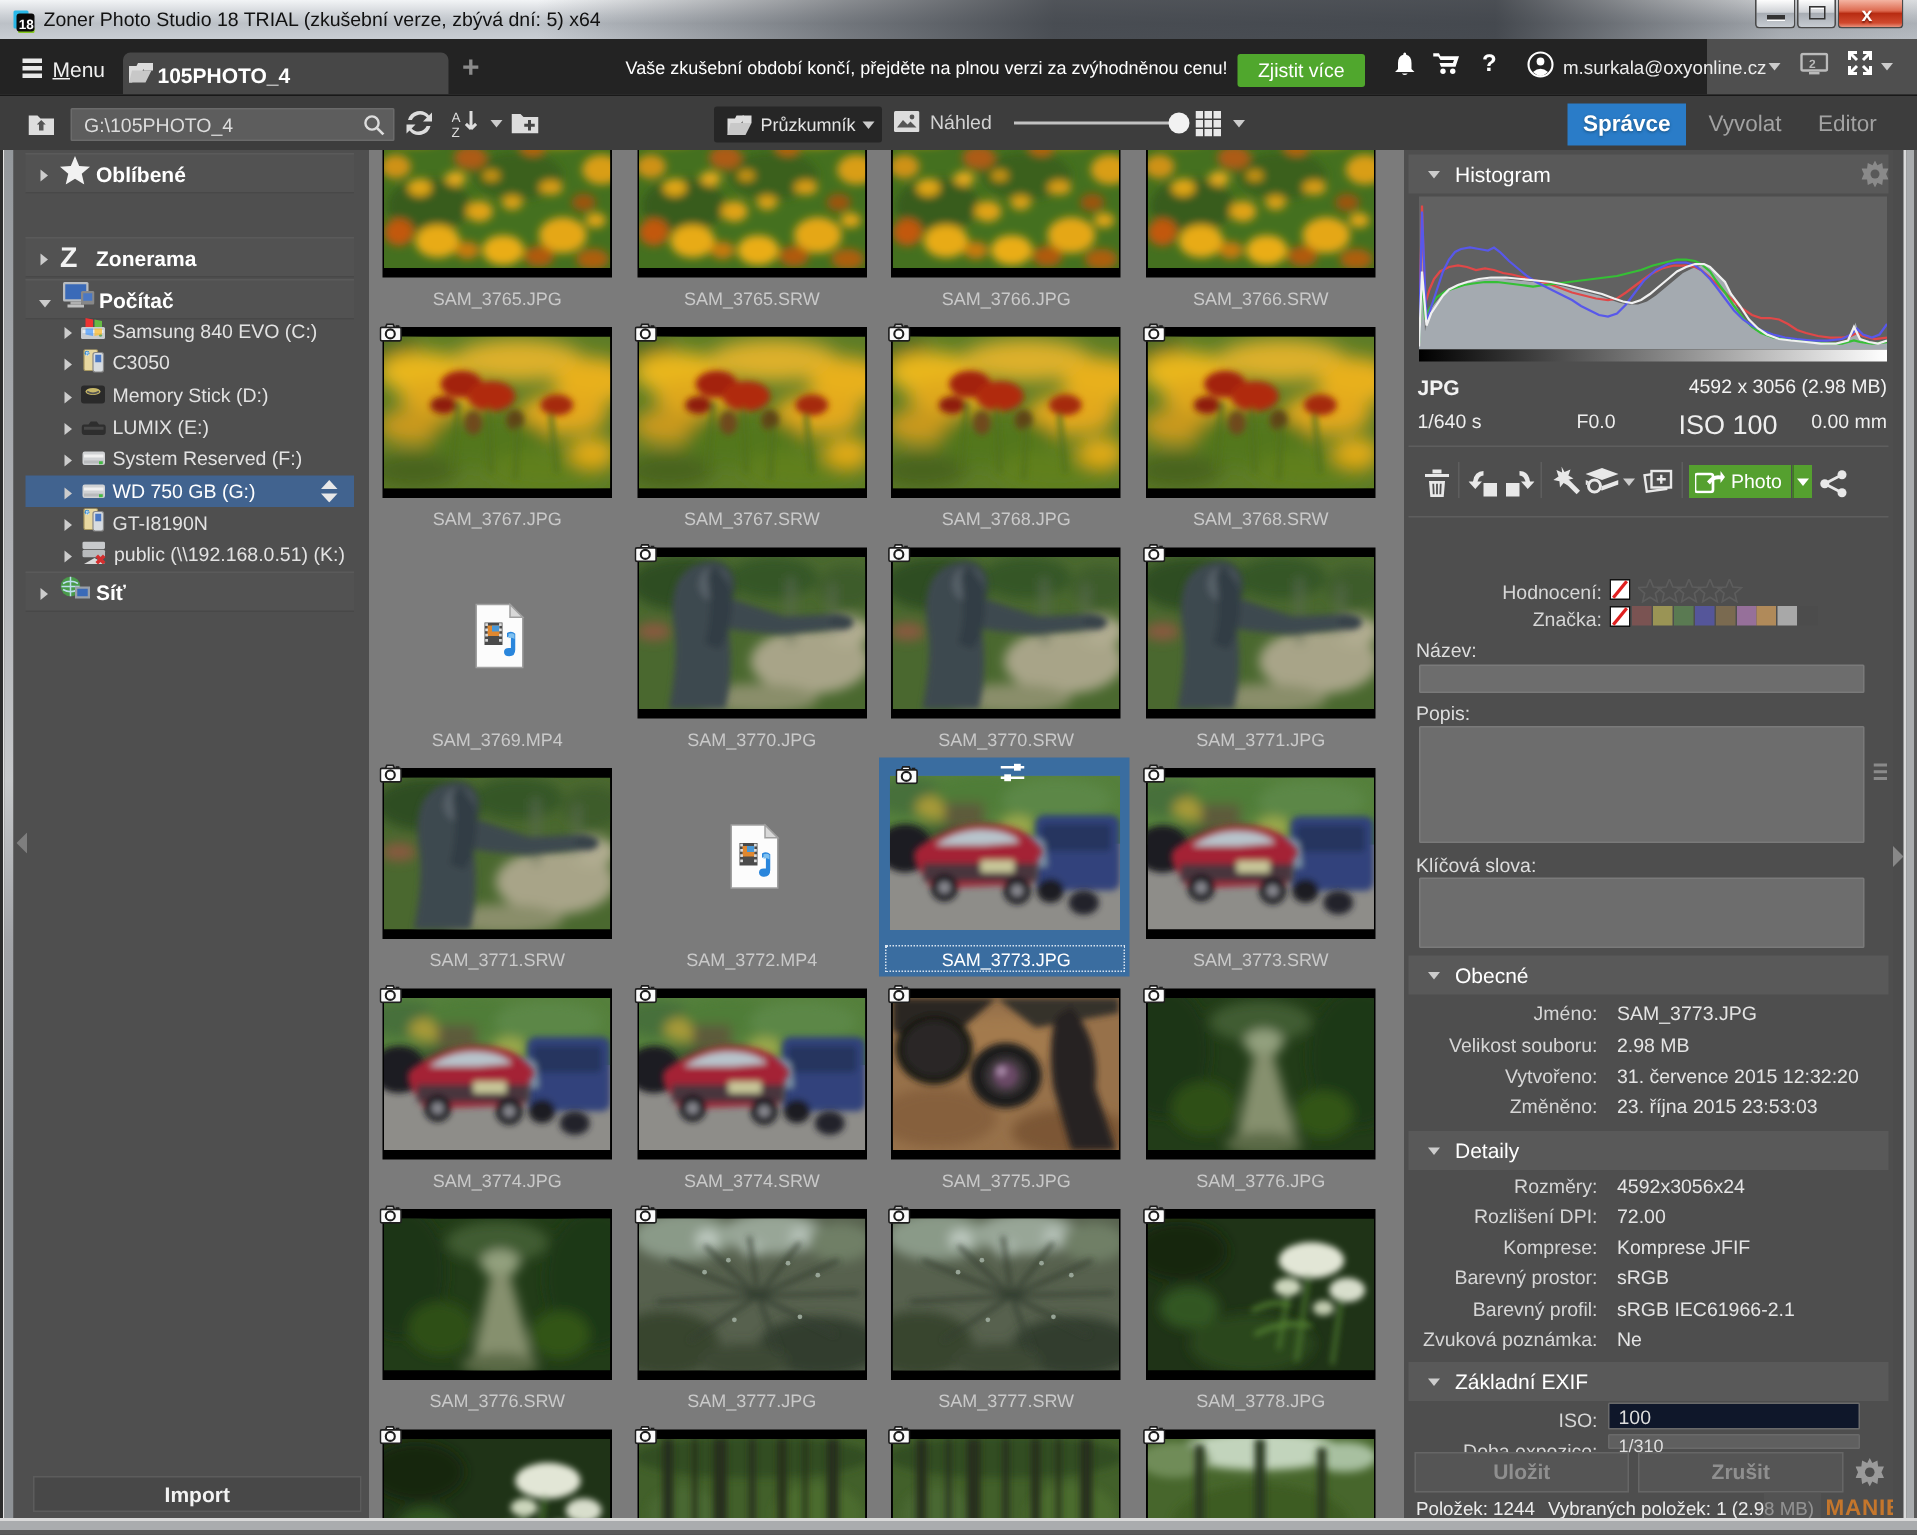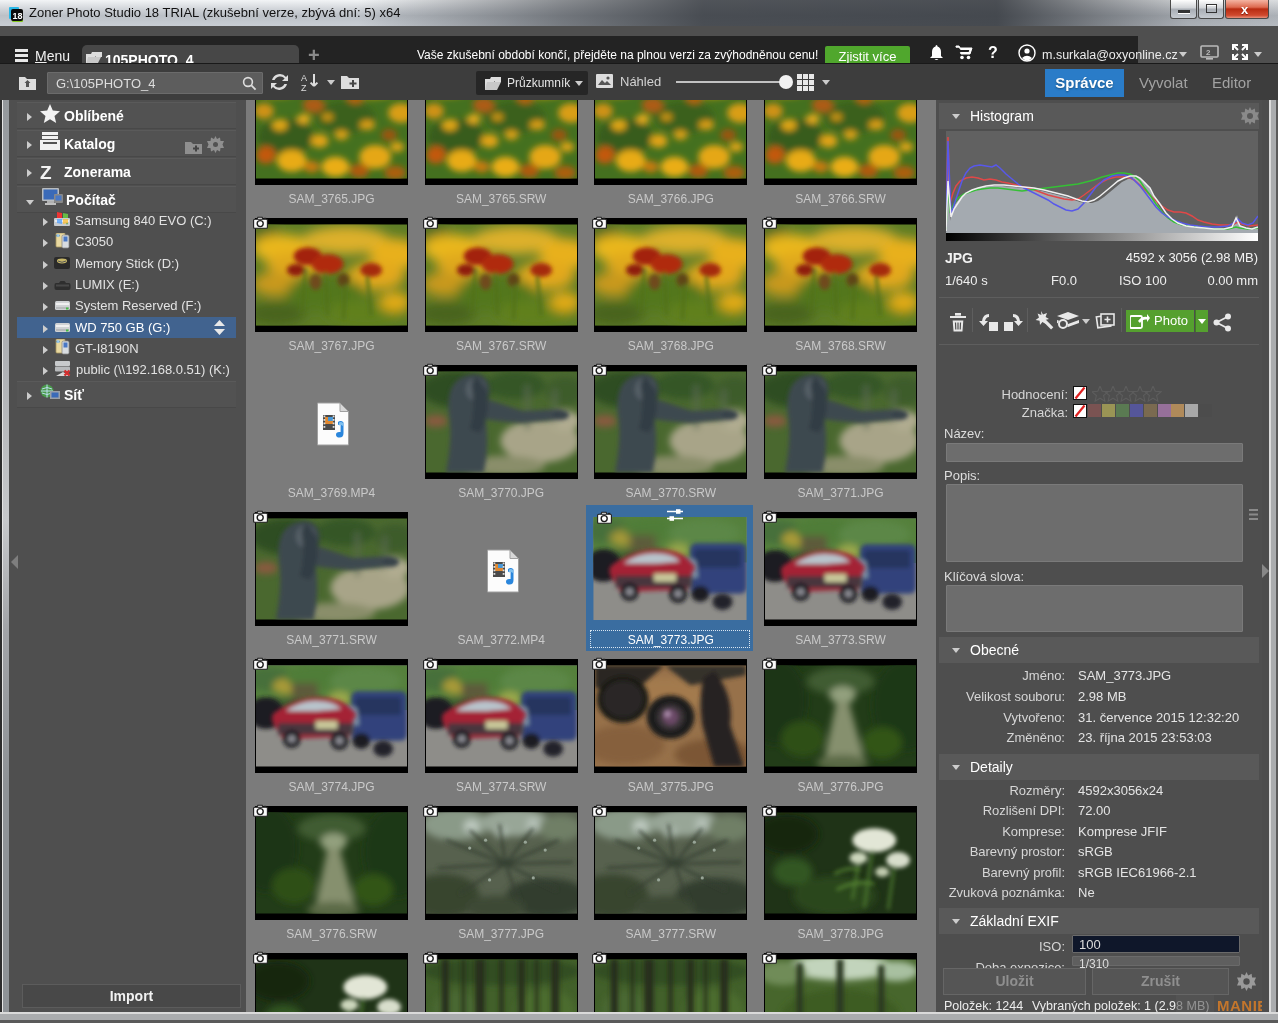--- a/index.html
+++ b/index.html
@@ -6,21 +6,21 @@
 *{box-sizing:border-box}
 .abs{position:absolute}
 #titlebar{position:absolute;left:0;top:0;width:1278px;height:26px;
 background:linear-gradient(to bottom,#f2f4f6,#ccd0d5 40%,#bcc1c7 60%,#c8cdd3);overflow:hidden}
 #titleshade{position:absolute;left:0;top:0;width:1278px;height:26px;
 background:linear-gradient(to right,rgba(52,56,62,0) 28%,rgba(52,56,62,.55) 44%,rgba(52,56,62,.85) 55%,rgba(52,56,62,.88) 78%,rgba(52,56,62,.5) 86%,rgba(52,56,62,.2) 93%,rgba(52,56,62,.12) 100%)}
 #titlebar .tt{position:absolute;left:29px;top:5px;font-size:13px;color:#111;white-space:nowrap}
 .winbtn{position:absolute;top:0;height:19px;border:1px solid #4a4a4a;border-top:none;
 background:linear-gradient(to bottom,#fdfdfd,#cfd2d6 45%,#a8adb4 50%,#c6cbd1);}
 .winbtn.close{background:linear-gradient(to bottom,#f4b4a2,#dd6a50 40%,#b82c12 50%,#d0492e 85%,#e8917c)}
-#menurow{position:absolute;left:0;top:36px;width:1138px;height:37px;background:#232323}
+#menurow{position:absolute;left:0;top:26px;width:1138px;height:37px;background:#232323}
 #toolbar{position:absolute;left:0;top:63px;width:1278px;height:37px;background:#3d3d3d;border-top:1px solid #191919}
 #content{position:absolute;left:0;top:100px;width:1278px;height:1018px}
 #tab{position:absolute;left:82px;top:9px;width:217px;height:28px;background:#474747;border-radius:5px 5px 0 0}
 #sidebar{position:absolute;left:9px;top:0;width:237px;height:913px;background:#4f4f4f}
 #grid{position:absolute;left:246px;top:0;width:690px;height:912px;background:#7b7b7b;overflow:hidden}
 #rpanel{position:absolute;left:936px;top:0;width:326px;height:912px;background:#4e4e4e;overflow:hidden}
 .shead{position:absolute;left:3px;width:320px;height:26px;background:#595959;color:#fff;font-size:14px;font-weight:normal;line-height:26px}
 .shead .arr{display:inline-block;margin:0 10px 0 13px;width:0;height:0;border-left:4px solid transparent;border-right:4px solid transparent;border-top:5px solid #ccc;vertical-align:2px}
 .srow{position:absolute;font-size:13px;color:#ddd;white-space:nowrap}
 .slab{position:absolute;font-size:13px;color:#d6d6d6;text-align:right;white-space:nowrap}
@@ -399,31 +399,20 @@
 <div class="abs" style="left:1212px;top:10px;font-size:15px;color:#a2a2a2">Editor</div>
 </div>
 <div id="content">
 <div class="abs" style="left:0;top:0;width:2px;height:913px;background:#2c2c2c"></div>
 <div class="abs" style="left:2px;top:0;width:1px;height:913px;background:#e4e4e4"></div>
 <div class="abs" style="left:3px;top:0;width:6px;height:913px;background:linear-gradient(to bottom,#94989c,#b0b2b6 30%,#c6c8ca 46%,#a2a4a8 58%,#8e9296 75%,#8e9296)"></div>
 <div id="sidebar">
 <div class="hrow" style="top:2px"><span class="tri-r" style="margin:0 0 0 10px"></span><span class="ticon" style="margin:0 0 0 8px;width:22px"><svg width="20" height="19" viewBox="0 0 20 19" style="">
             <path d="M10 0 L12.8 6.6 L20 7.2 L14.5 11.9 L16.2 19 L10 15.2 L3.8 19 L5.5 11.9 L0 7.2 L7.2 6.6z" fill="#f2f2f2"></path>
           </svg></span><span style="margin-left:2px">Oblíbené</span></div>
-<div class="hrow" style="top:30px"><span class="tri-r" style="margin:0 0 0 10px"></span><span class="ticon" style="margin:0 0 0 8px;width:22px"><svg width="20" height="18" viewBox="0 0 20 18" style="">
-            <rect x="2" y="0" width="16" height="3" fill="#f0f0f0"></rect>
-            <rect x="2" y="4" width="16" height="3" fill="#f0f0f0"></rect>
-            <path d="M0 8 L20 8 L20 18 L0 18z M3 10 L3 12 L17 12 L17 10z" fill="#f0f0f0" fill-rule="evenodd"></path>
-          </svg></span><span style="margin-left:2px">Katalog</span><span class="abs" style="left:168px;top:5px"><svg width="17" height="14" viewBox="0 0 17 14" style="">
-            <path d="M0 2 L6 2 L8 4 L17 4 L17 14 L0 14z" fill="#8f8f8f"></path>
-            <path d="M10 5.5 L12 5.5 L12 7.5 L14 7.5 L14 9.5 L12 9.5 L12 11.5 L10 11.5 L10 9.5 L8 9.5 L8 7.5 L10 7.5z" fill="#444"></path>
-          </svg></span><span class="abs" style="left:190px;top:4px"><svg width="17" height="17" viewBox="0 0 17 17" style="">
-            <path d="M8.5 0 L10 3 L13 1.5 L13.5 5 L17 5 L15.5 8.5 L17 12 L13.5 12 L13 15.5 L10 14 L8.5 17 L7 14 L4 15.5 L3.5 12 L0 12 L1.5 8.5 L0 5 L3.5 5 L4 1.5 L7 3z" fill="#8f8f8f"></path>
-            <circle cx="8.5" cy="8.5" r="2.5" fill="#525252"></circle>
-          </svg></span></div>
 <div class="hrow" style="top:58px"><span class="tri-r" style="margin:0 0 0 10px"></span><span class="ticon" style="margin:0 0 0 8px;width:22px"><div style="font-size:19px;font-weight:bold;color:#f2f2f2;line-height:18px">Z</div></span><span style="margin-left:2px">Zonerama</span></div>
 <div class="hrow" style="top:86px"><span class="tri-d" style="margin:0 0 0 9px"></span><span class="ticon" style="margin:0 0 0 8px;width:22px"><svg width="21" height="18" viewBox="0 0 21 18" style="">
             <rect x="0" y="0" width="17" height="13" rx="1" fill="#b8bcc0"></rect>
             <rect x="1.5" y="1.5" width="14" height="10" fill="#3a6ab8"></rect>
             <rect x="5" y="13" width="7" height="2" fill="#b0b0b0"></rect>
             <rect x="3" y="15" width="11" height="2" fill="#c0c0c0"></rect>
             <rect x="12" y="6" width="9" height="9" fill="#888" rx="1"></rect>
             <rect x="13.5" y="7.5" width="6" height="5" fill="#4a78c4"></rect>
           </svg></span><span style="margin-left:2px">Počítač</span></div>
 <div class="crow" style="top:110px;"><span class="tri-r" style="margin:0 0 0 26px"></span><span class="ticon" style="margin:0 4px 0 6px"><svg width="17" height="15" viewBox="0 0 17 15" style="">
@@ -876,21 +865,21 @@
 <path d="M0 95 L2 6 L4 72 L7 62 L10 55 L14 50 L20 47 L26 46 L32 47 L38 49 L44 48 L50 49 L56 51 L62 52 L70 54 L78 56 L86 58 L94 61 L102 64 L110 66 L118 68 L126 69 L132 68 L138 64 L146 58 L154 52 L162 48 L170 46 L178 46 L184 47 L188 49 L194 54 L198 58 L204 64 L210 70 L216 75 L222 79 L228 81 L234 81 L240 82 L246 85 L252 89 L258 91 L266 93 L274 94 L282 94 L288 93 L292 91 L296 93 L304 95 L312 94" fill="none" stroke="#e04848" stroke-width="1.5"></path>
 <path d="M0 98 L2 55 L4 80 L8 73 L12 67 L18 63 L24 61 L30 59 L36 58 L44 57 L52 57 L60 58 L68 59 L76 60 L84 59 L92 58 L100 57 L108 56 L116 55 L124 54 L132 53 L140 51 L148 49 L156 46 L164 44 L172 42 L178 42 L184 43 L188 45 L194 50 L198 56 L204 64 L210 73 L216 81 L222 87 L228 91 L236 94 L244 95 L252 96 L262 97 L272 98 L282 98 L290 96 L294 97 L302 98 L312 97" fill="none" stroke="#35c035" stroke-width="1.5"></path>
 <path d="M0 96 L2 10 L5 84 L8 74 L12 62 L16 50 L20 42 L24 37 L28 35 L34 34 L40 35 L46 36 L50 34 L54 37 L60 43 L66 48 L72 53 L78 57 L84 60 L90 63 L96 66 L102 69 L108 73 L114 76 L120 79 L126 80 L132 78 L138 72 L144 64 L150 56 L158 49 L166 45 L172 44 L178 44 L184 46 L188 49 L194 55 L198 60 L204 68 L210 76 L216 82 L222 86 L228 89 L236 92 L244 94 L252 95 L262 96 L272 96 L282 95 L288 92 L292 88 L296 92 L302 94 L307 92 L312 85" fill="none" stroke="#5858ea" stroke-width="1.5"></path>
 <path d="M0 100 L2 50 L5 86 L8 78 L12 72 L16 66 L20 62 L26 59 L32 57 L40 55 L48 54 L58 54 L68 55 L78 56 L88 57 L98 59 L106 61 L114 63 L122 65 L130 68 L136 70 L142 71 L148 69 L154 65 L160 60 L166 55 L172 50 L178 47 L184 45 L190 45 L194 47 L198 51 L204 57 L208 65 L214 73 L220 82 L226 88 L232 92 L240 95 L248 96 L258 97 L268 98 L278 98 L286 96 L290 87 L294 95 L300 97 L306 98 L312 96" fill="none" stroke="#f0f0f0" stroke-width="1.5"></path>
 </svg>
 <div class="abs" style="left:10px;top:133px;width:312px;height:8px;background:linear-gradient(to right,#000,#fff)"></div>
 <div class="abs" style="left:9px;top:150px;font-size:14px;font-weight:bold;color:#f2f2f2">JPG</div>
 <div class="abs" style="left:0;top:150px;width:322px;text-align:right;font-size:13px;color:#f2f2f2">4592 x 3056 (2.98 MB)</div>
 <div class="abs" style="left:9px;top:173px;font-size:13px;color:#eee">1/640 s</div>
 <div class="abs" style="left:115px;top:173px;font-size:13px;color:#eee">F0.0</div>
-<div class="abs" style="left:183px;top:173px;font-size:13px;color:#eee">ISO 100</div>
+<div class="abs" style="left:183px;top:173px;font-size:18px;color:#eee">ISO 100</div>
 <div class="abs" style="left:0;top:173px;width:322px;text-align:right;font-size:13px;color:#eee">0.00 mm</div>
 <div class="abs" style="left:3px;top:197px;width:320px;height:1px;background:#5e5e5e"></div>
 <div class="abs" style="left:13px;top:212px"><svg width="18" height="20" viewBox="0 0 18 20" style="">
           <rect x="1" y="4" width="16" height="2" fill="#e8e8e8"></rect>
           <rect x="6" y="1" width="6" height="2.6" fill="#e8e8e8"></rect>
           <path d="M3 8 L15 8 L14 20 L4 20z M6.5 10.5 L6.8 17.5 M9 10.5 L9 17.5 M11.5 10.5 L11.2 17.5" fill="#e8e8e8" stroke="#4e4e4e" stroke-width="1.2"></path>
         </svg></div>
 <div class="abs" style="left:36px;top:208px;width:1px;height:24px;background:#5e5e5e"></div>
 <div class="abs" style="left:43px;top:212px"><svg width="22" height="20" viewBox="0 0 22 20" style="">
           <path d="M10 2 Q4 2 3 9 L0 9 L4.5 14 L9 9 L6 9 Q7 5 10 5z" fill="#e8e8e8"></path>

